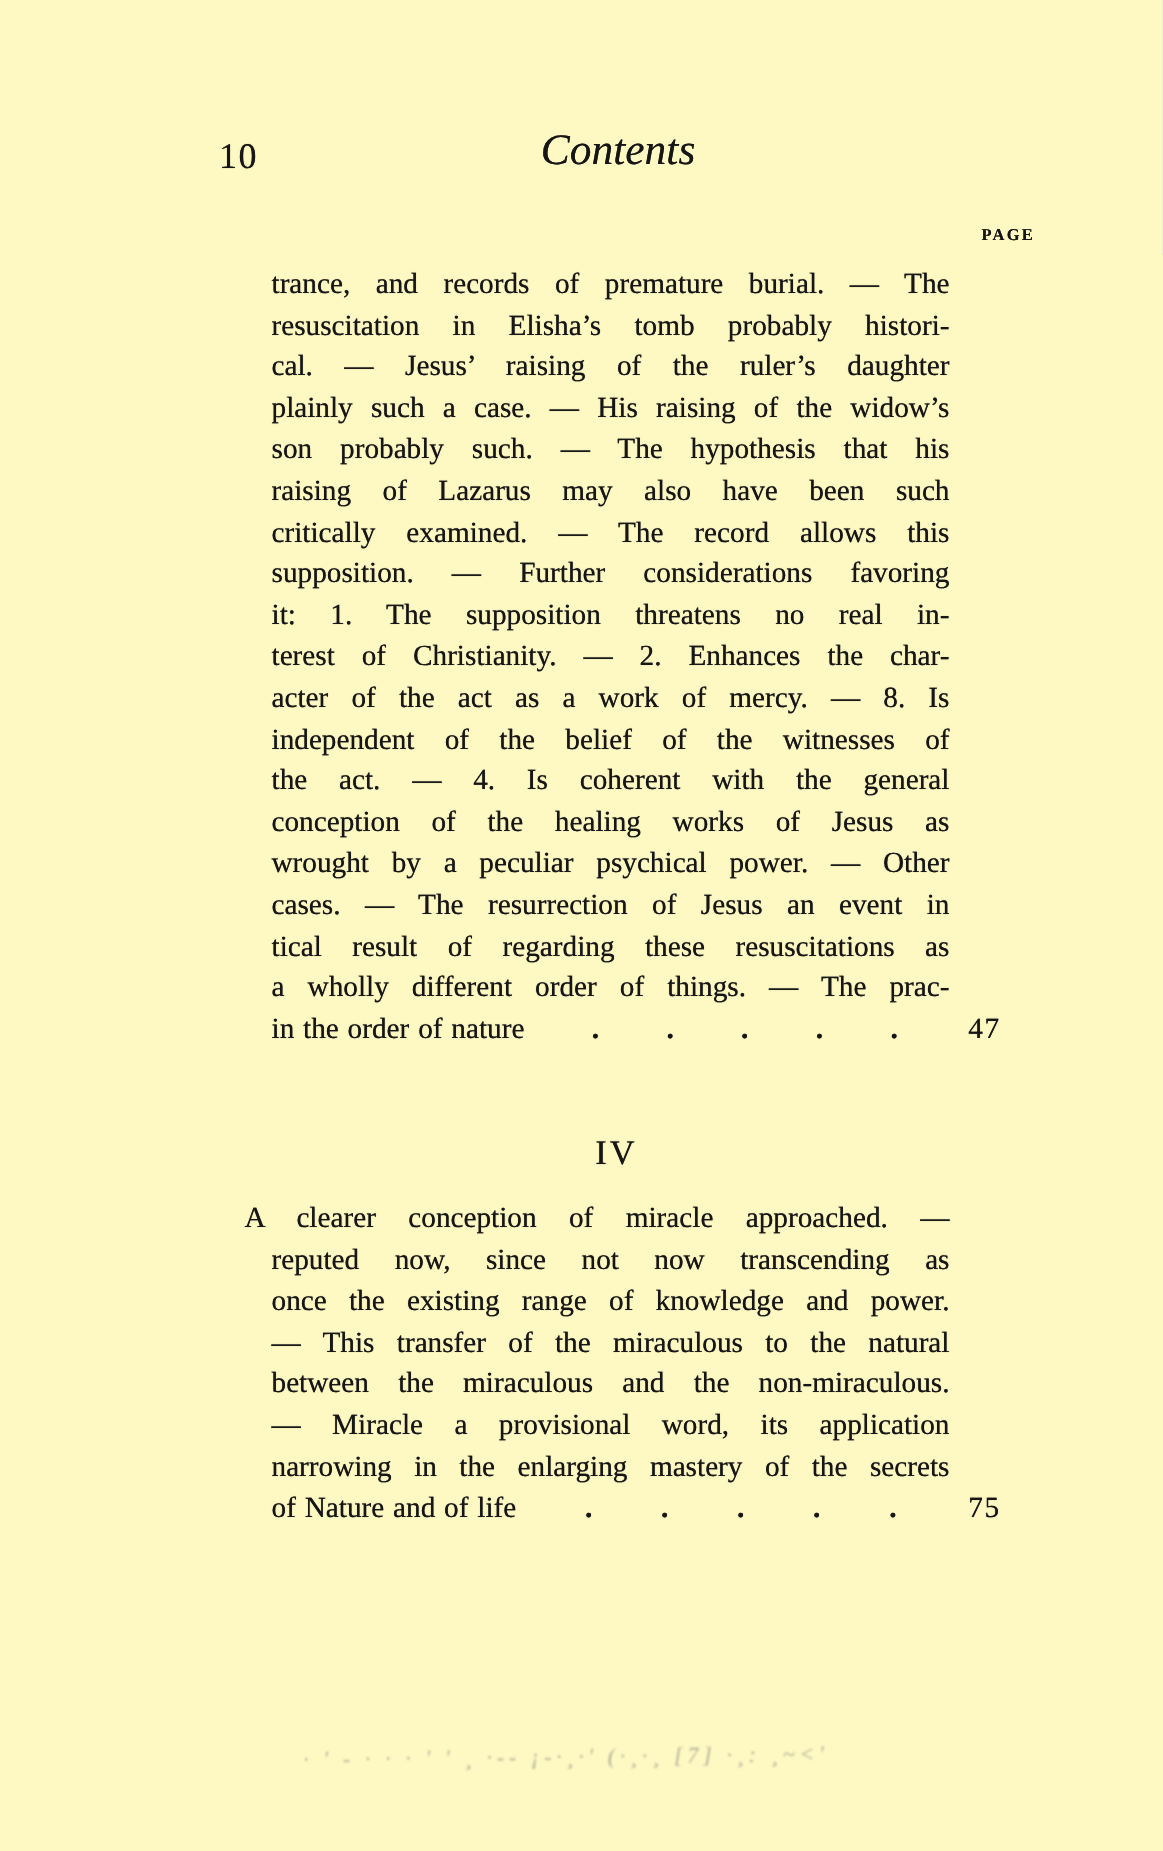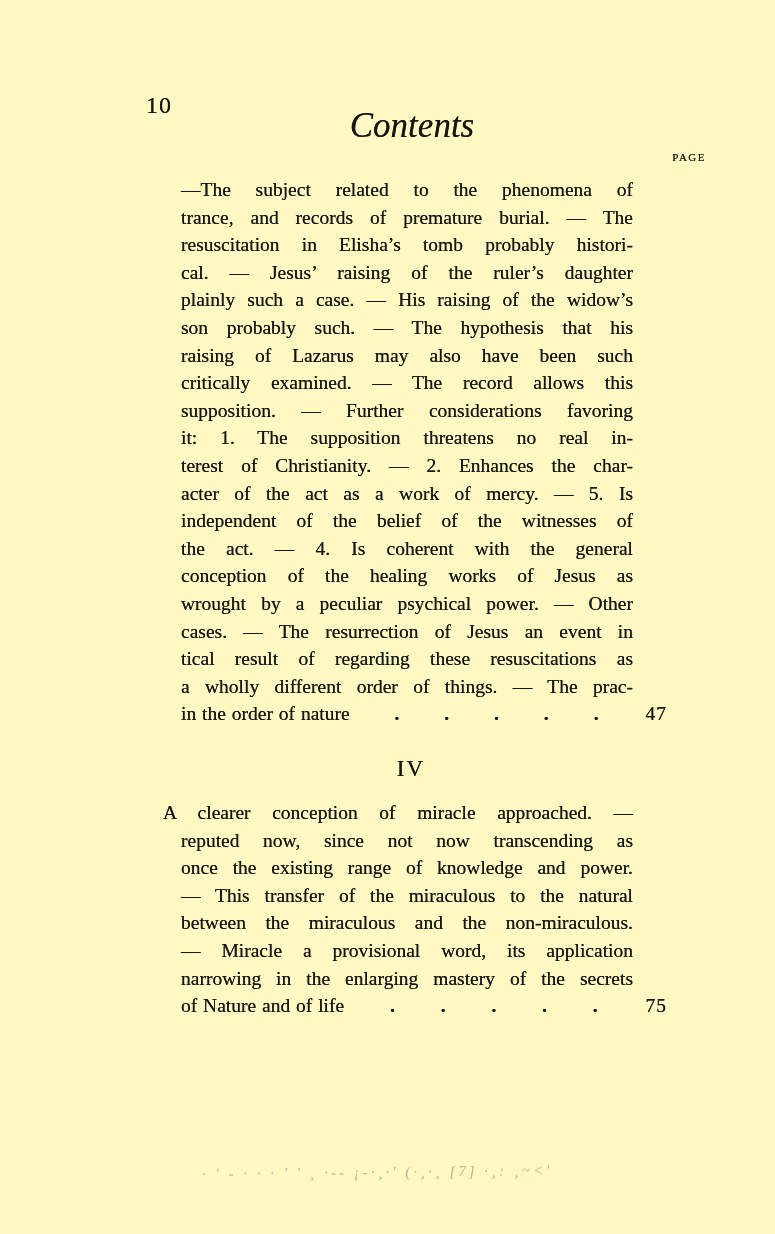--- a/index.html
+++ b/index.html
@@ -20,31 +20,30 @@
     font-size: 24px;
     letter-spacing: 1px;
     text-shadow: 0 0 0.5px rgba(10,10,10,0.9);
   }
   .book-title {
     position: absolute;
     left: 412px;
     top: 84px;
     transform: translateX(-50%);
     font-style: italic;
-    font-size: 35px;
+    font-size: 29px;
     text-shadow: 0 0 0.4px rgba(10,10,10,0.8);
     white-space: nowrap;
-    margin-top: 22px;
   }
   .page-label {
     position: absolute;
-    right: 69px;
+    right: 85px;
     top: 151px;
     font-size: 11px;
-    font-weight: normal;
+    font-weight: bold;
     letter-spacing: 1.5px;
     text-shadow: 0 0 0.3px rgba(10,10,10,0.8);
   }
   .toc-block {
     position: absolute;
     left: 181px;
     width: 452px;
   }
   #entry-0 { top: 176px; }
   #entry-1 { top: 799px; }
@@ -114,32 +113,31 @@
 <div class="scan-page">
 
   <div class="folio">10</div>
 
   <div class="book-title">Contents</div>
 
   <div class="page-label">PAGE</div>
 
   <div class="toc-block" id="entry-0">
     <div class="toc-lines">
-        <div class="toc-line">—The subject related to the phenomena of</div>
         <div class="toc-line">trance, and records of premature burial. — The</div>
         <div class="toc-line">resuscitation in Elisha’s tomb probably histori-</div>
         <div class="toc-line">cal. — Jesus’ raising of the ruler’s daughter</div>
         <div class="toc-line">plainly such a case. — His raising of the widow’s</div>
         <div class="toc-line">son probably such. — The hypothesis that his</div>
         <div class="toc-line">raising of Lazarus may also have been such</div>
         <div class="toc-line">critically examined. — The record allows this</div>
         <div class="toc-line">supposition. — Further considerations favoring</div>
         <div class="toc-line">it: 1. The supposition threatens no real in-</div>
         <div class="toc-line">terest of Christianity. — 2. Enhances the char-</div>
-        <div class="toc-line">acter of the act as a work of mercy. — 5. Is</div>
+        <div class="toc-line">acter of the act as a work of mercy. — 8. Is</div>
         <div class="toc-line">independent of the belief of the witnesses of</div>
         <div class="toc-line">the act. — 4. Is coherent with the general</div>
         <div class="toc-line">conception of the healing works of Jesus as</div>
         <div class="toc-line">wrought by a peculiar psychical power. — Other</div>
         <div class="toc-line">cases. — The resurrection of Jesus an event in</div>
         <div class="toc-line">tical result of regarding these resuscitations as</div>
         <div class="toc-line">a wholly different order of things. — The prac-</div>
       </div>
     <div class="toc-lastline">
       <span>in the order of nature</span>

